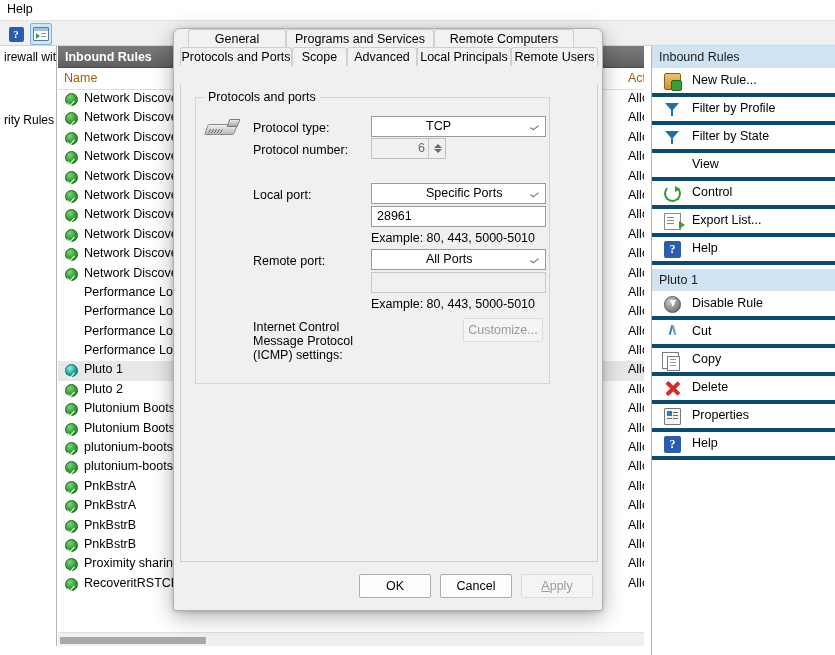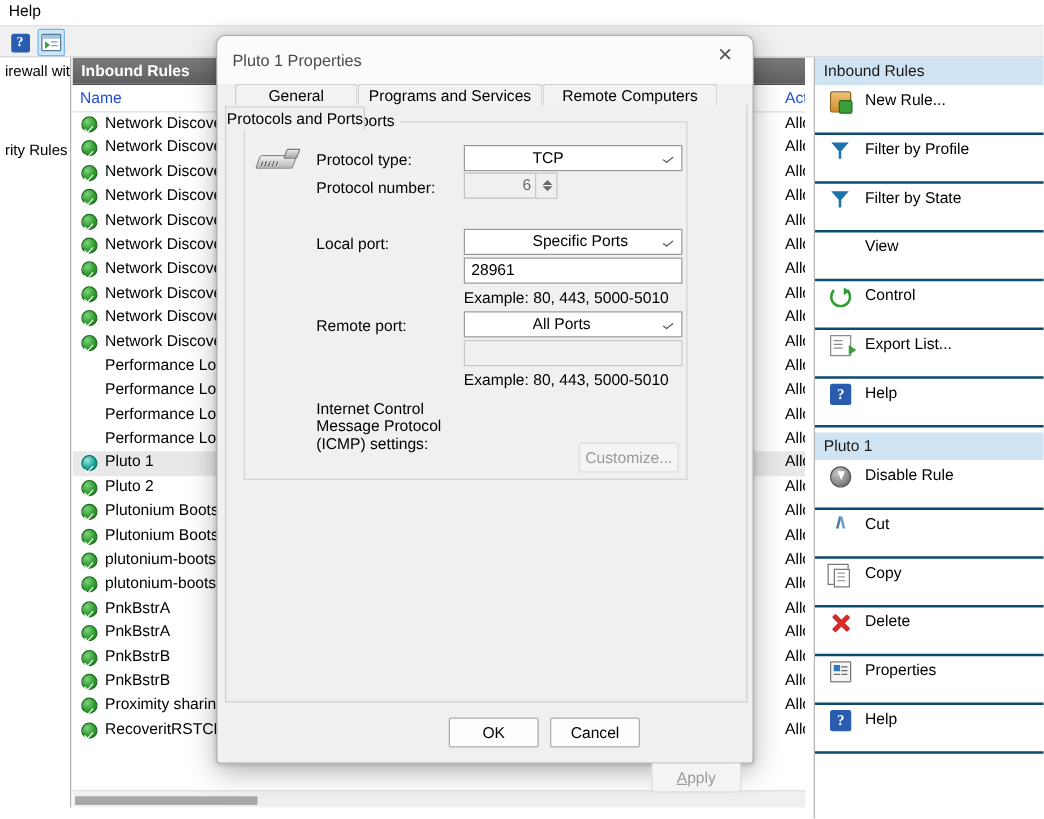--- a/index.html
+++ b/index.html
@@ -85,21 +85,21 @@
     height: 22px; line-height: 22px;
     background: linear-gradient(to bottom, #7a7a7a 0%, #6e6e6e 50%, #5f5f5f 100%);
     color: #fff; font-weight: bold; font-size: 12.5px;
     padding-left: 7px; border-bottom: 1px solid #4d4d4d;
   }
   .col-hdr {
     height: 22px; position: relative; background: #fff;
     border-bottom: 1px solid #e0e0e0;
   }
   .col-hdr span {
-    position: absolute; top: 3px; font-size: 12.5px; color: #1d4ed8;
+    position: absolute; top: 3px; font-size: 12.5px; color: #a16207;
   }
   .rows { position: relative; }
   .row {
     height: 19.4px; position: relative; white-space: nowrap;
   }
   .row.sel { background: #e8e8e8; }
   .row .nm {
     position: absolute; left: 26px; top: 1px;
     font-size: 12.5px; color: #000;
   }
@@ -143,22 +143,22 @@
     background: linear-gradient(to bottom, #7a7a7a 0%, #6e6e6e 50%, #5f5f5f 100%);
     color: #fff; font-weight: bold; font-size: 12.5px; padding-left: 7px;
     border-bottom: 1px solid #4d4d4d;
   }
   .act-group {
     height: 23px; line-height: 23px; padding-left: 7px;
     background: #cfe3f2; font-size: 12.5px; color: #1a1a1a;
     border-bottom: 1px solid #fff;
   }
   .act-item {
-    height: 39px; position: relative;
-    border-bottom: 2px solid #0c4a6e;
+    height: 28px; position: relative;
+    border-bottom: 4px solid #0c4a6e;
   }
   .act-item .lbl {
     position: absolute; left: 40px; top: 4px; font-size: 12.5px; color: #000;
   }
   .act-item .ic {
     position: absolute; left: 12px; top: 4px; width: 17px; height: 17px;
   }
   .act-spacer { height: 4px; }
 
   
@@ -370,21 +370,21 @@
     border-top: 4px solid #6a6a6a;
   }
 
   .example { position: absolute; font-size: 12.5px; color: #000; }
 
   .btn {
     position: absolute; height: 24px; line-height: 22px; text-align: center;
     background: #fdfdfd; border: 1px solid #adadad; border-radius: 2px;
     font-size: 12.5px; color: #000;
   }
-  .btn.dis { color: #9a9a9a; background: #f4f4f4; border-color: #dcdcdc; margin-top: 36px; }
+  .btn.dis { color: #9a9a9a; background: #f4f4f4; border-color: #dcdcdc; }
   .btn u { text-decoration: underline; }
 
   .dlg-footer { position: absolute; left: 0; bottom: 0; width: 512px; height: 48px; }
 </style>
 </head>
 <body>
 
 <div id="root">
 
   <div class="menubar">
@@ -602,24 +602,20 @@
           <span class="lbl">Properties</span>
         </div>
         <div class="act-item">
           <span class="ic ic-help">?</span>
           <span class="lbl">Help</span>
         </div>
       </div>
   </div>
 
   <div class="dialog">
-    <div class="dlg-title">
-      <div class="t">Pluto 1 Properties</div>
-      <div class="dlg-close">✕</div>
-    </div>
 
     <div class="tabstrip">
       <div class="tabrow r1" id="tabs-row1">
           <div class="tab" style="left: 8px; width: 98px;">General</div>
           <div class="tab" style="left: 254px; width: 140px;">Remote Computers</div>
           <div class="tab" style="left: 106px; width: 148px;">Programs and Services</div>
         </div>
       <div class="tabrow r2" id="tabs-row2">
           <div class="tab active" style="left: 0px; width: 112px;">Protocols and Ports</div>
           <div class="tab" style="left: 112px; width: 55px;">Scope</div>

